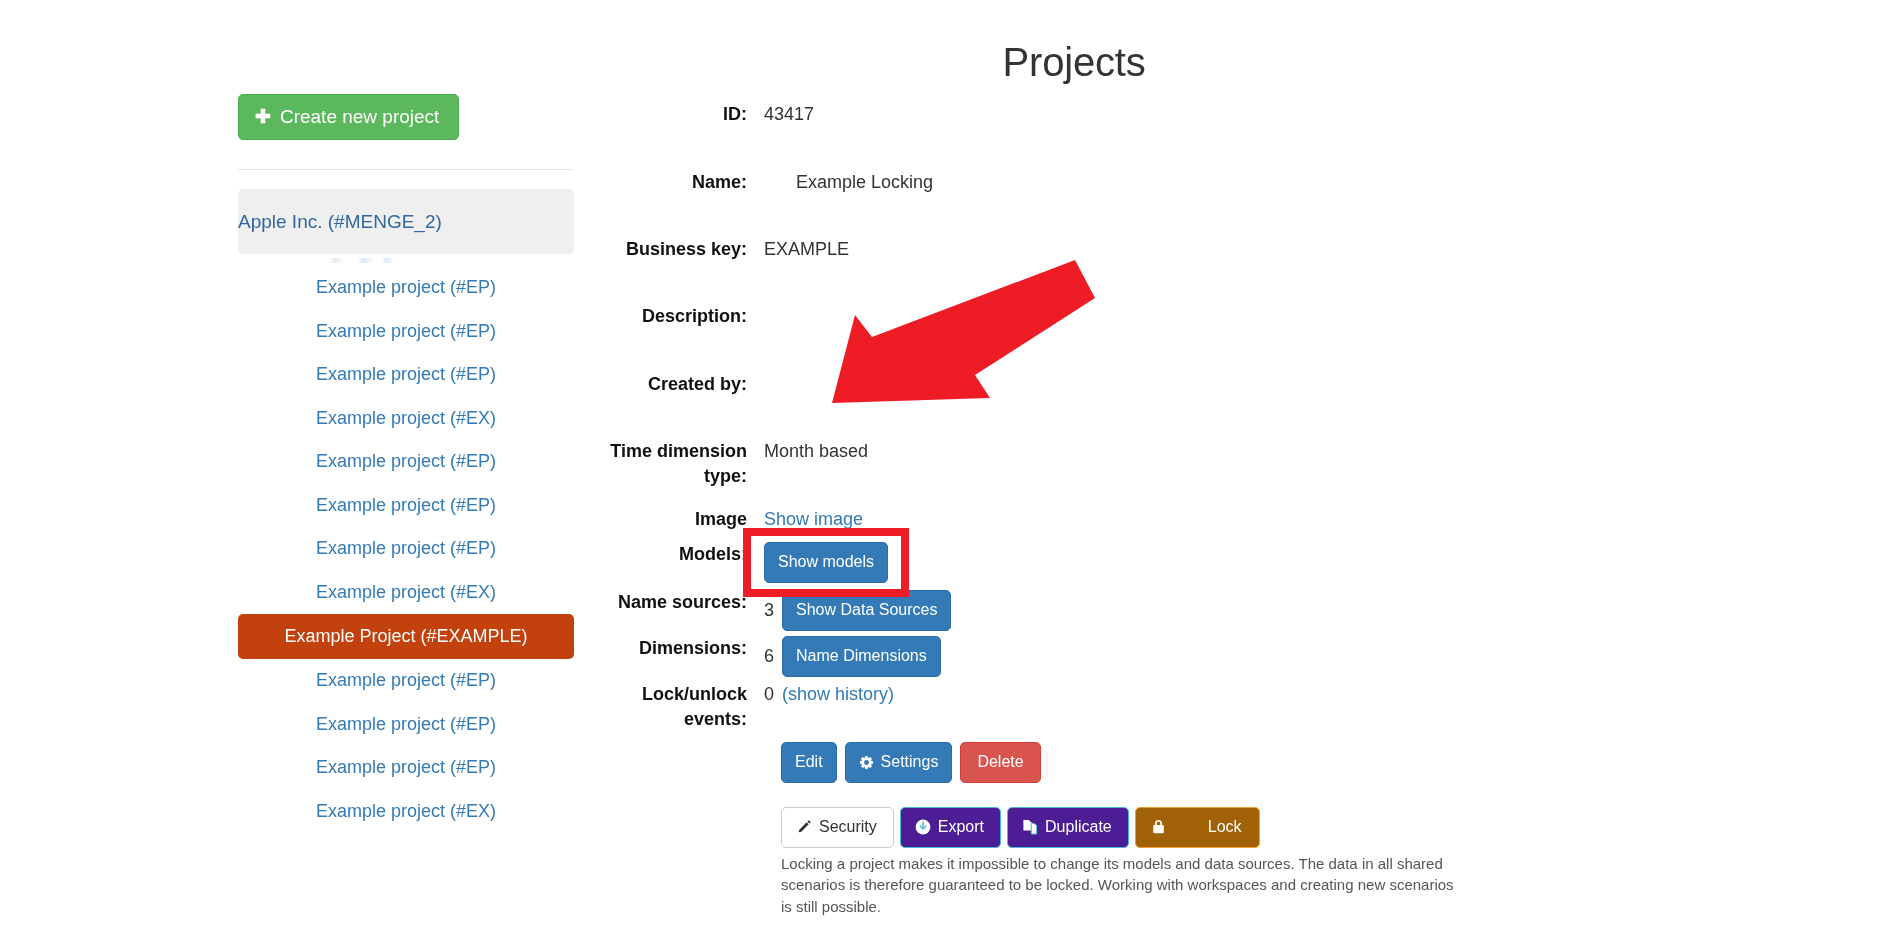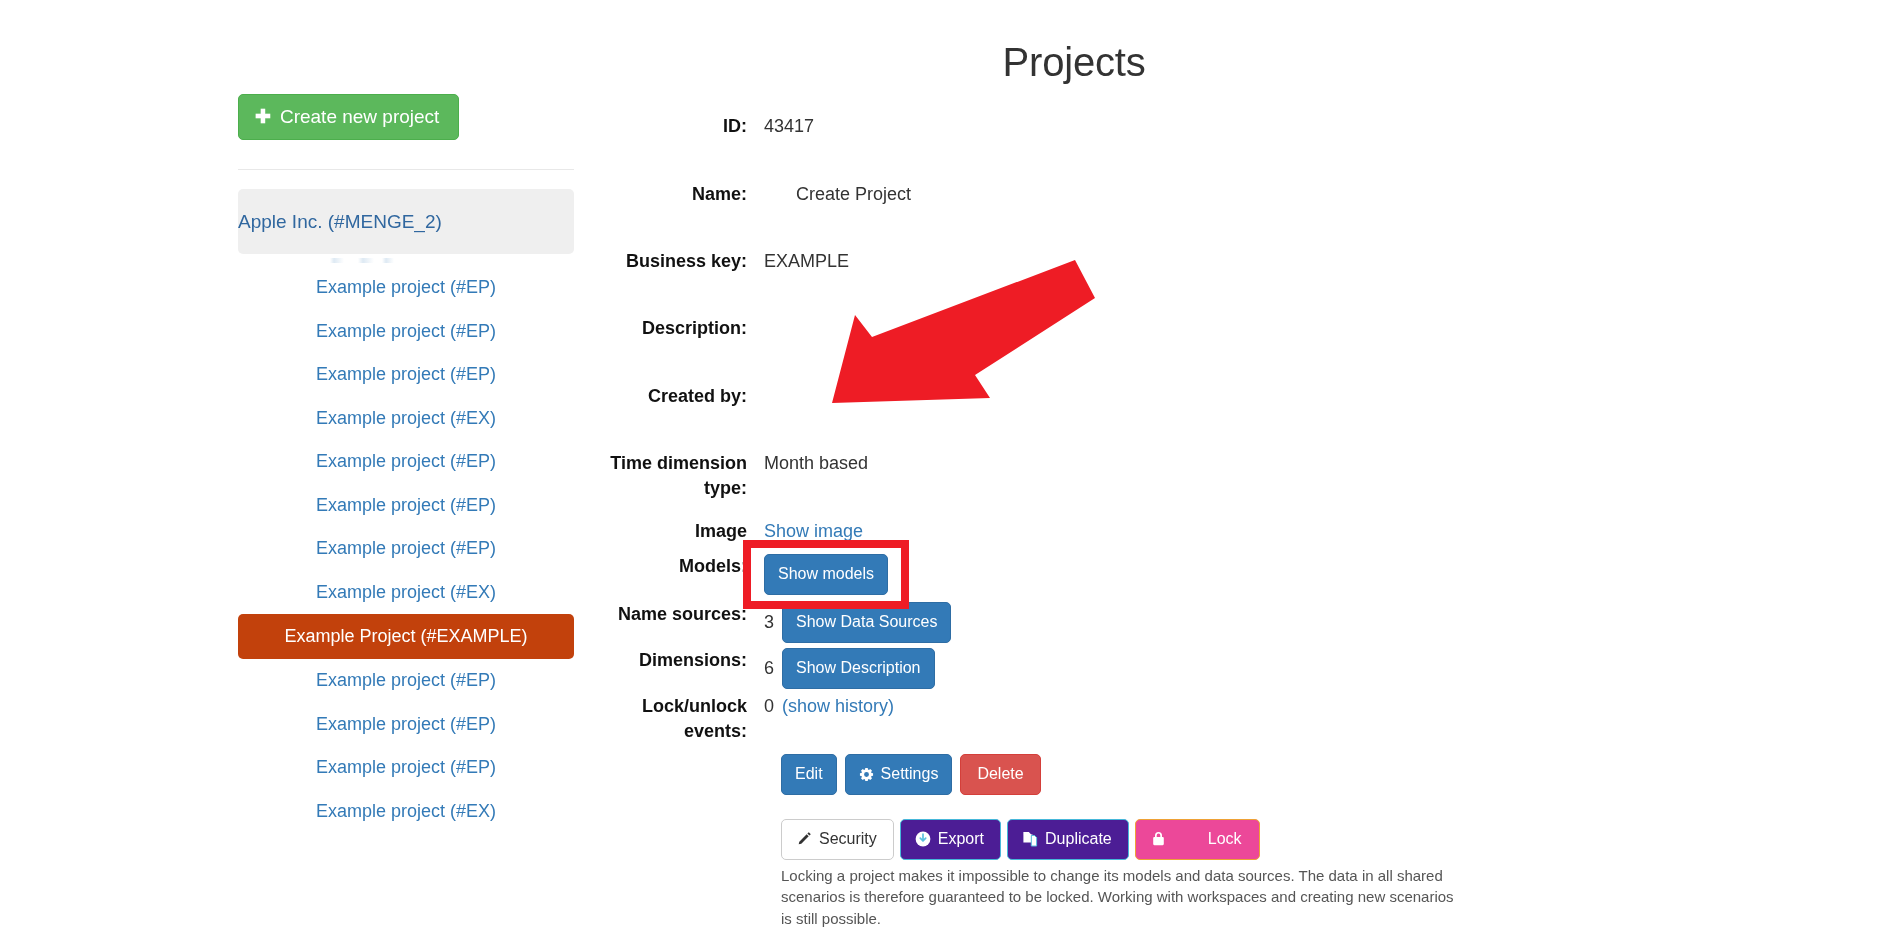--- a/index.html
+++ b/index.html
@@ -89,21 +89,21 @@
   .page-title {
     text-align: center;
     font-size: 40px;
     font-weight: 400;
     color: #333333;
     margin: 0;
     padding-top: 28px;
     letter-spacing: -0.2px;
   }
 
-  .form { margin-top: 26px; }
+  .form { margin-top: 14px; }
   .form-row {
     display: flex;
     align-items: flex-start;
     margin-bottom: 0;
     min-height: 50px;
   }
   .form-label {
     width: 190px;
     text-align: right;
     font-weight: bold;
@@ -169,21 +169,21 @@
     color: #333333;
     padding: 11px 16px 12px 14px;
   }
   .btn-info {
     background: #4c1d95;
     border-color: #46b8da;
     color: #ffffff;
     padding: 11px 16px 12px 14px;
   }
   .btn-warning {
-    background: #ec4899;
+    background: #a16207;
     border-color: #eea236;
     color: #ffffff;
     padding: 11px 17px 12px 15px;
     gap: 42px;
   }
 
   .count-num { font-size: 18px; color: #333; margin-right: 2px; }
 
   
   .highlight-wrap {
@@ -306,21 +306,21 @@
 
     <div class="form">
 
       <div class="form-row row-id">
         <div class="form-label">ID:</div>
         <div class="form-value">43417</div>
       </div>
 
       <div class="form-row row-name">
         <div class="form-label">Name:</div>
-        <div class="form-value">Create Project</div>
+        <div class="form-value">Example Locking</div>
       </div>
 
       <div class="form-row row-bkey">
         <div class="form-label">Business key:</div>
         <div class="form-value">EXAMPLE</div>
       </div>
 
       <div class="form-row row-desc">
         <div class="form-label">Description:</div>
         <div class="form-value"></div>
@@ -358,21 +358,21 @@
         <div class="form-value">
           <span class="count-num">3</span>
           <button class="btn btn-primary">Show Data Sources</button>
         </div>
       </div>
 
       <div class="form-row row-dims">
         <div class="form-label">Dimensions:</div>
         <div class="form-value">
           <span class="count-num">6</span>
-          <button class="btn btn-primary">Show Description</button>
+          <button class="btn btn-primary">Name Dimensions</button>
         </div>
       </div>
 
       <div class="form-row row-lock">
         <div class="form-label two-line">Lock/unlock events:</div>
         <div class="form-value">
           <span class="count-num">0</span>
           <a class="link">(show history)</a>
         </div>
       </div>

